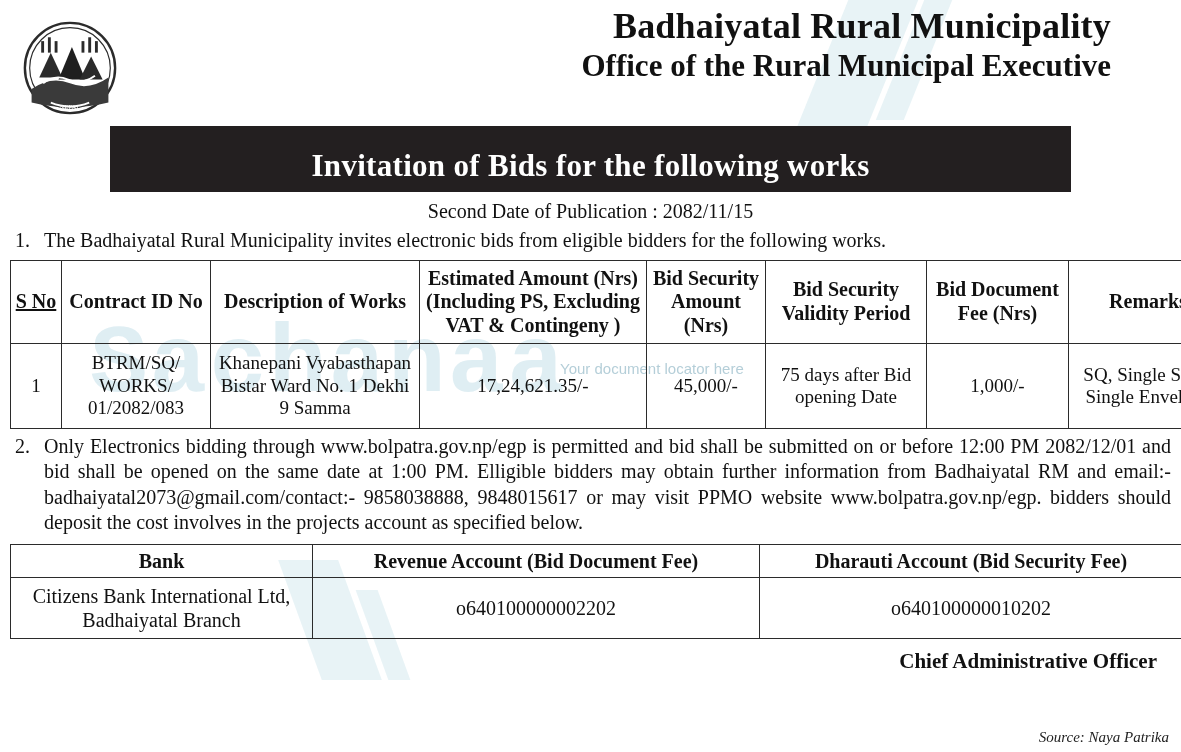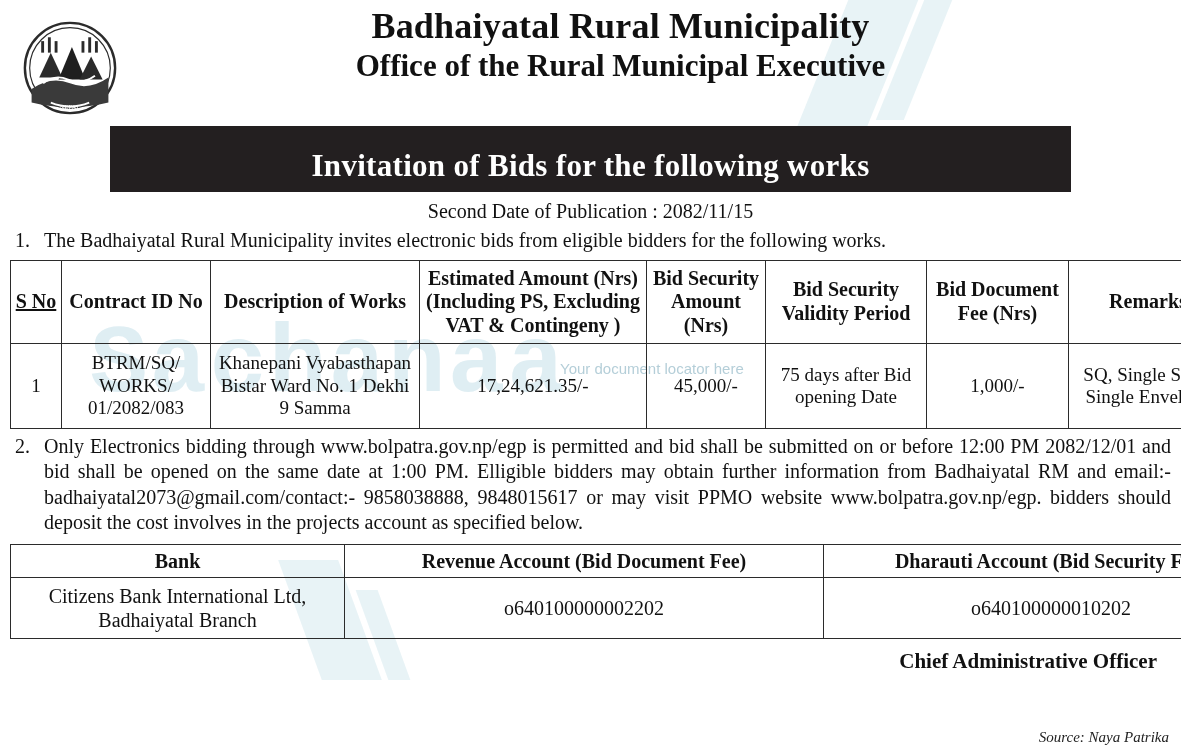--- a/index.html
+++ b/index.html
@@ -72,21 +72,21 @@
   .emblem {
     width: 120px;
     min-width: 120px;
     padding-top: 14px;
     display: flex;
     justify-content: center;
   }
   .emblem svg { display: block; }
   .titles {
     flex: 1;
-    text-align: center;
+    text-align: right;
     padding-right: 60px;
   }
   .org-name {
     font-size: 36px;
     font-weight: bold;
     line-height: 1.12;
     letter-spacing: 0.2px;
   }
   .org-office {
     font-size: 31px;
@@ -168,21 +168,21 @@
     width: 1145px;
     margin: 8px auto 0 auto;
     table-layout: fixed;
   }
   table.bank th, table.bank td {
     border: 1px solid #2b2b2b;
     text-align: center;
     vertical-align: middle;
     font-size: 20px;
     line-height: 1.2;
-    padding: 4px 20px;
+    padding: 4px 4px;
   }
   table.bank th { font-weight: bold; }
   table.bank td { padding: 6px 6px; }
   .b-bank { width: 293px; }
   .b-rev  { width: 438px; }
   .b-dha  { width: 414px; }
 
   .signature {
     text-align: right;
     font-size: 21px;

